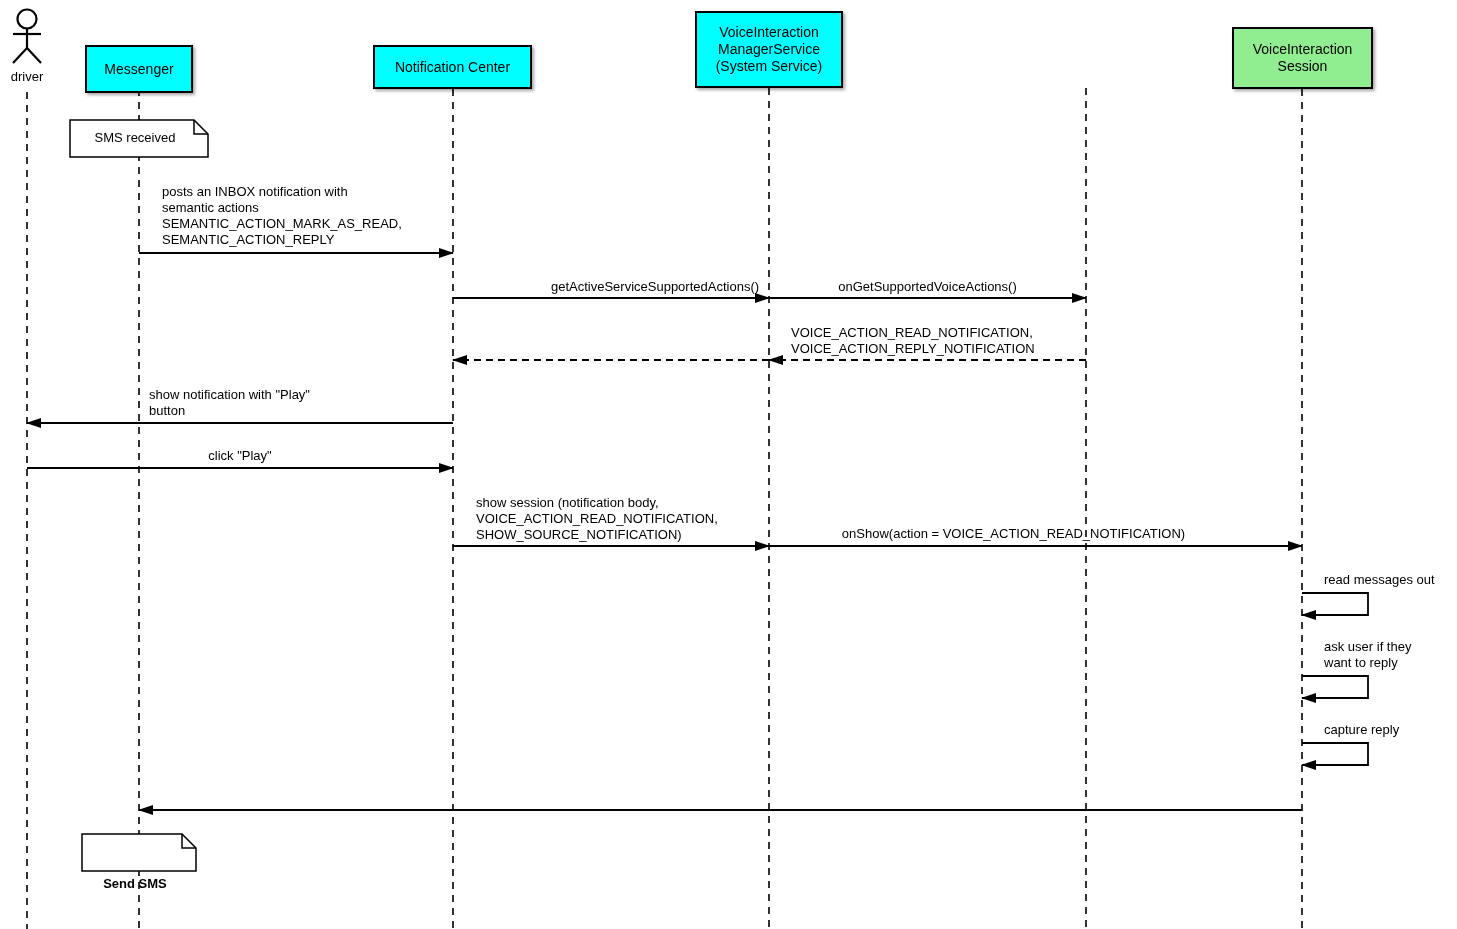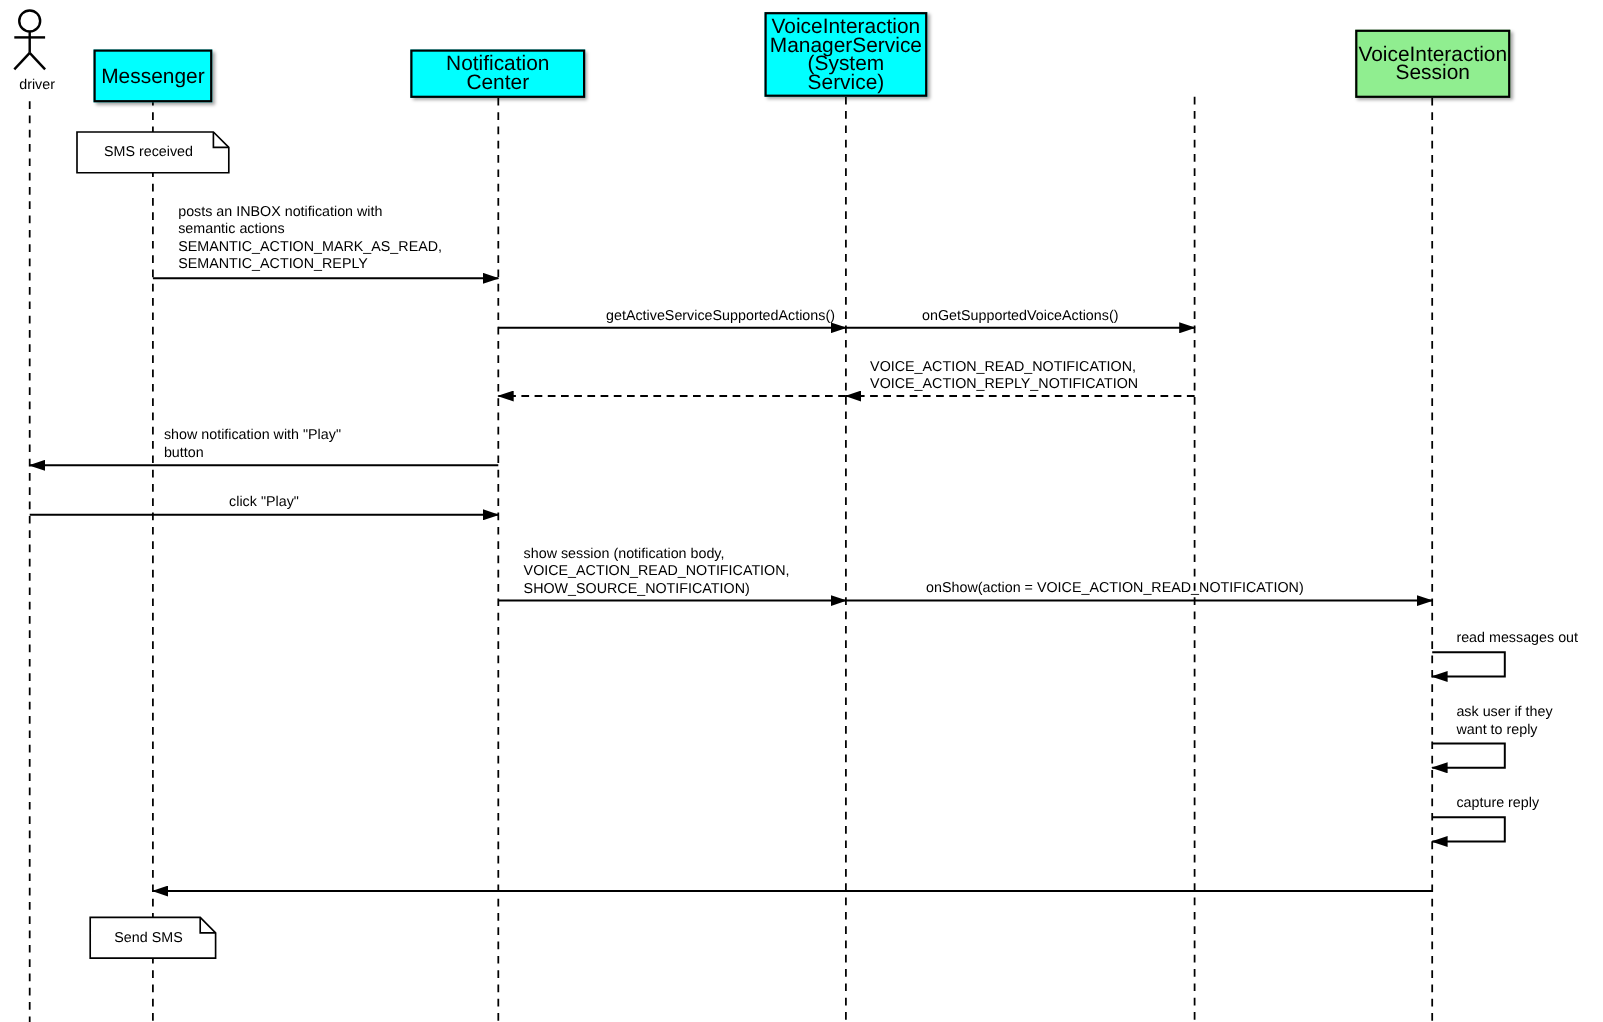--- a/index.html
+++ b/index.html
@@ -3,29 +3,29 @@
 <meta charset="utf-8">
 <style>
   html,body{margin:0;padding:0;background:#fff;}
   .stage{
     position:relative;width:1457px;height:929px;background:#ffffff;
     font-family:"Liberation Sans",sans-serif;color:#000;overflow:hidden;
   }
   svg.overlay{position:absolute;left:0;top:0;}
   .pbox{
     position:absolute;display:flex;align-items:center;justify-content:center;
-    text-align:center;border:2.5px solid #000;font-size:19px;line-height:17px;
+    text-align:center;border:2.5px solid #000;font-size:14px;line-height:17px;
     white-space:pre-line;box-shadow:2px 2px 3px rgba(0,0,0,.35);box-sizing:border-box;
   }
   .cyan{background:#00ffff;}
   .green{background:#90ee90;}
   .lbl{position:absolute;font-size:13px;line-height:16px;white-space:pre-line;}
   .ctr{text-align:center;}
   .note-lbl{position:absolute;font-size:13px;text-align:center;}
-  .actor-lbl{position:absolute;font-size:13px;text-align:right;}
+  .actor-lbl{position:absolute;font-size:13px;text-align:center;}
 </style>
 </head>
 <body>
 
 <div class="stage">
 
   <svg class="overlay" width="1457" height="929" viewBox="0 0 1457 929">
     <defs>
       <marker id="arrow" viewBox="0 0 15 10" refX="14" refY="5" markerWidth="15" markerHeight="10" orient="auto" markerUnits="userSpaceOnUse">
         <path d="M0,0 L15,5 L0,10 Z" fill="#000"></path>
@@ -75,21 +75,21 @@
 
   <div class="pbox cyan" style="left:85px;top:45px;width:108px;height:48px;">Messenger</div>
   <div class="pbox cyan" style="left:373px;top:45px;width:159px;height:44px;">Notification Center</div>
   <div class="pbox cyan" style="left:695px;top:11px;width:148px;height:77px;">VoiceInteraction
 ManagerService
 (System Service)</div>
   <div class="pbox green" style="left:1232px;top:27px;width:141px;height:62px;">VoiceInteraction
 Session</div>
 
   <div class="note-lbl" style="left:70px;top:130px;width:130px;">SMS received</div>
-  <div class="note-lbl" style="left:82px;top:844px;width:106px;">Send SMS</div>
+  <div class="note-lbl" style="left:82px;top:876px;width:106px;font-weight:bold;">Send SMS</div>
 
   <div class="lbl" style="left:162px;top:184px;">posts an INBOX notification with
 semantic actions
 SEMANTIC_ACTION_MARK_AS_READ,
 SEMANTIC_ACTION_REPLY</div>
   <div class="lbl ctr" style="left:453px;top:279px;width:316px;padding-left:44px;">getActiveServiceSupportedActions()</div>
   <div class="lbl ctr" style="left:769px;top:279px;width:317px;">onGetSupportedVoiceActions()</div>
   <div class="lbl" style="left:791px;top:325px;">VOICE_ACTION_READ_NOTIFICATION,
 VOICE_ACTION_REPLY_NOTIFICATION</div>
   <div class="lbl" style="left:149px;top:387px;">show notification with "Play"

